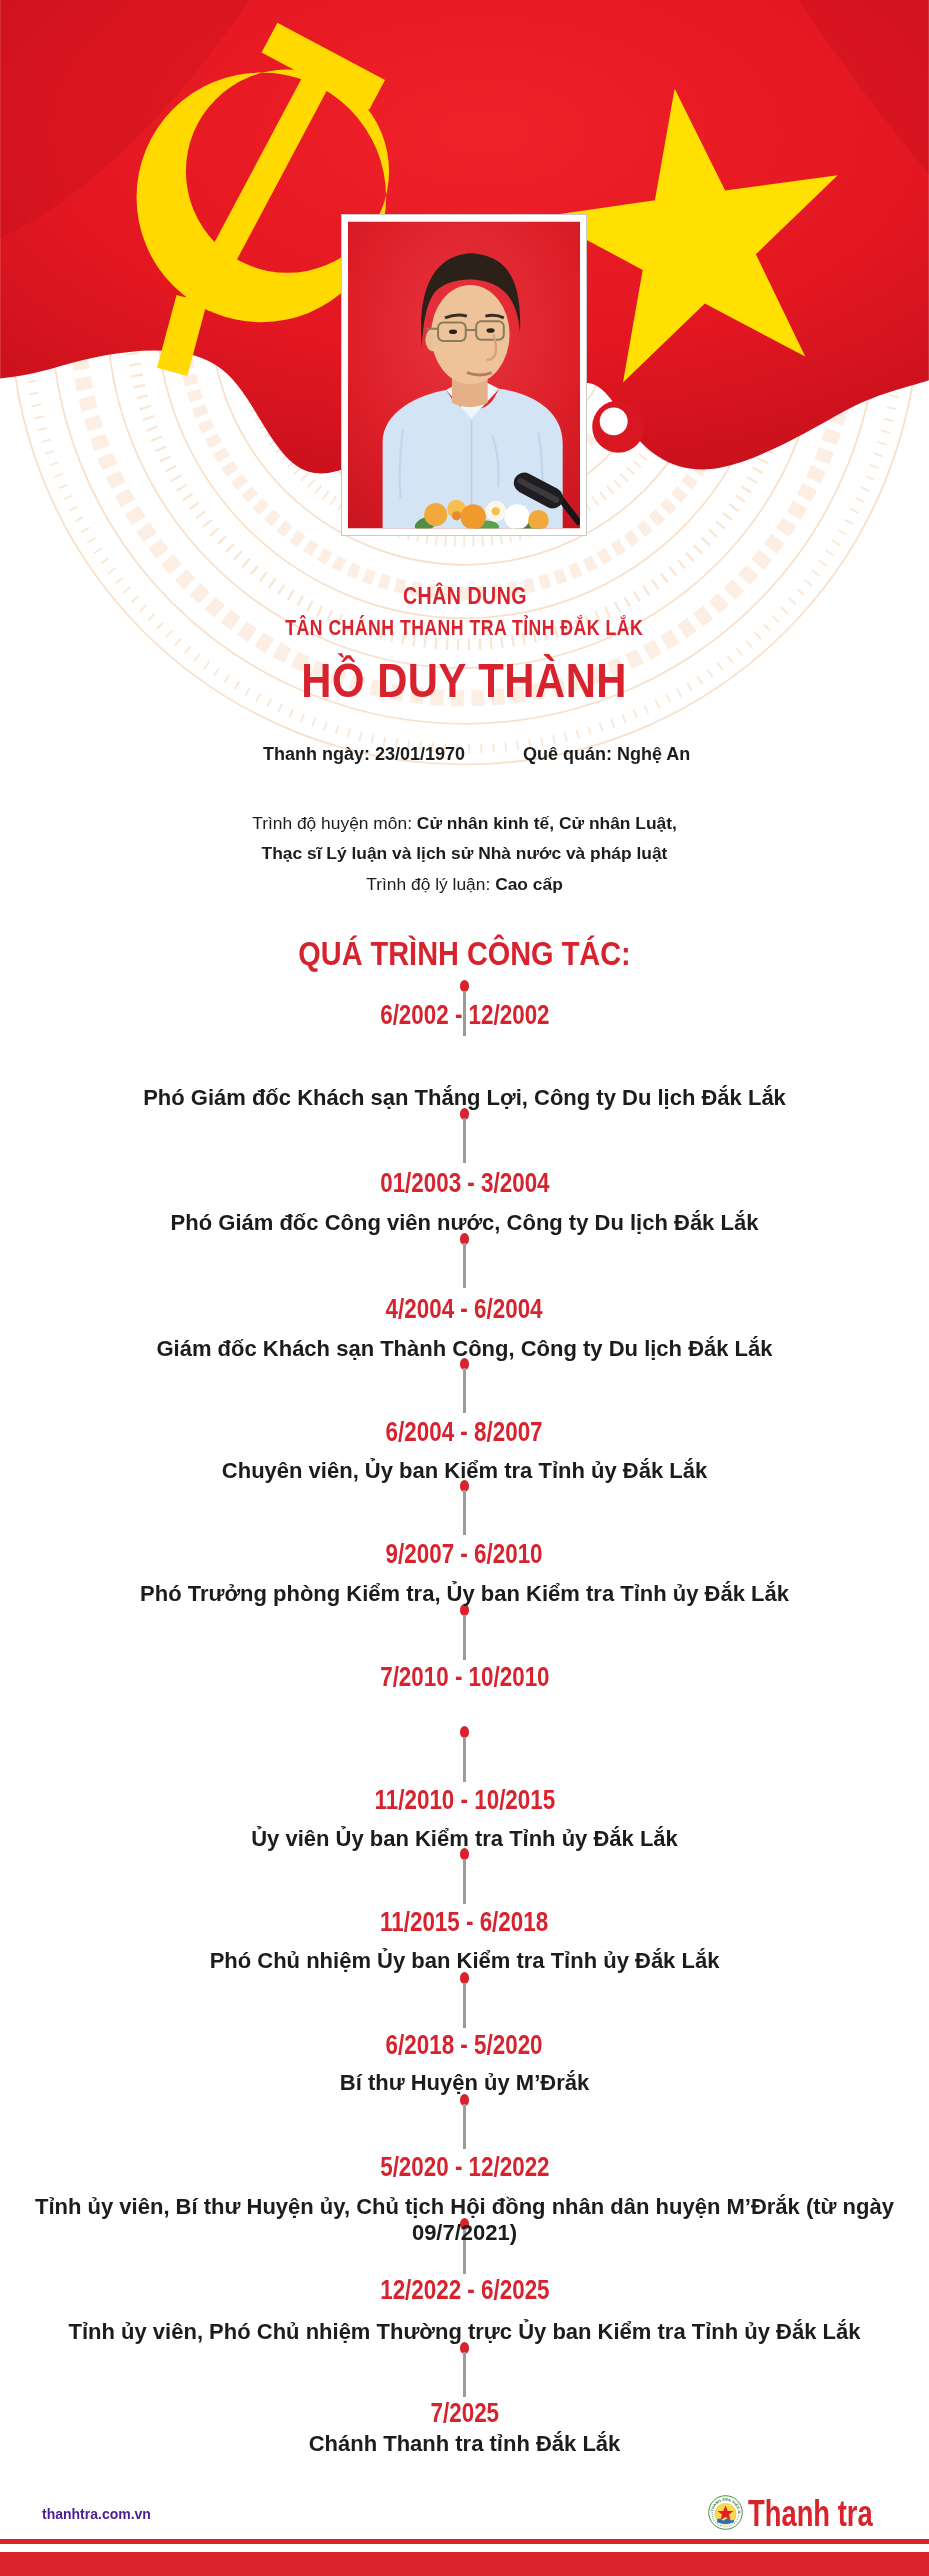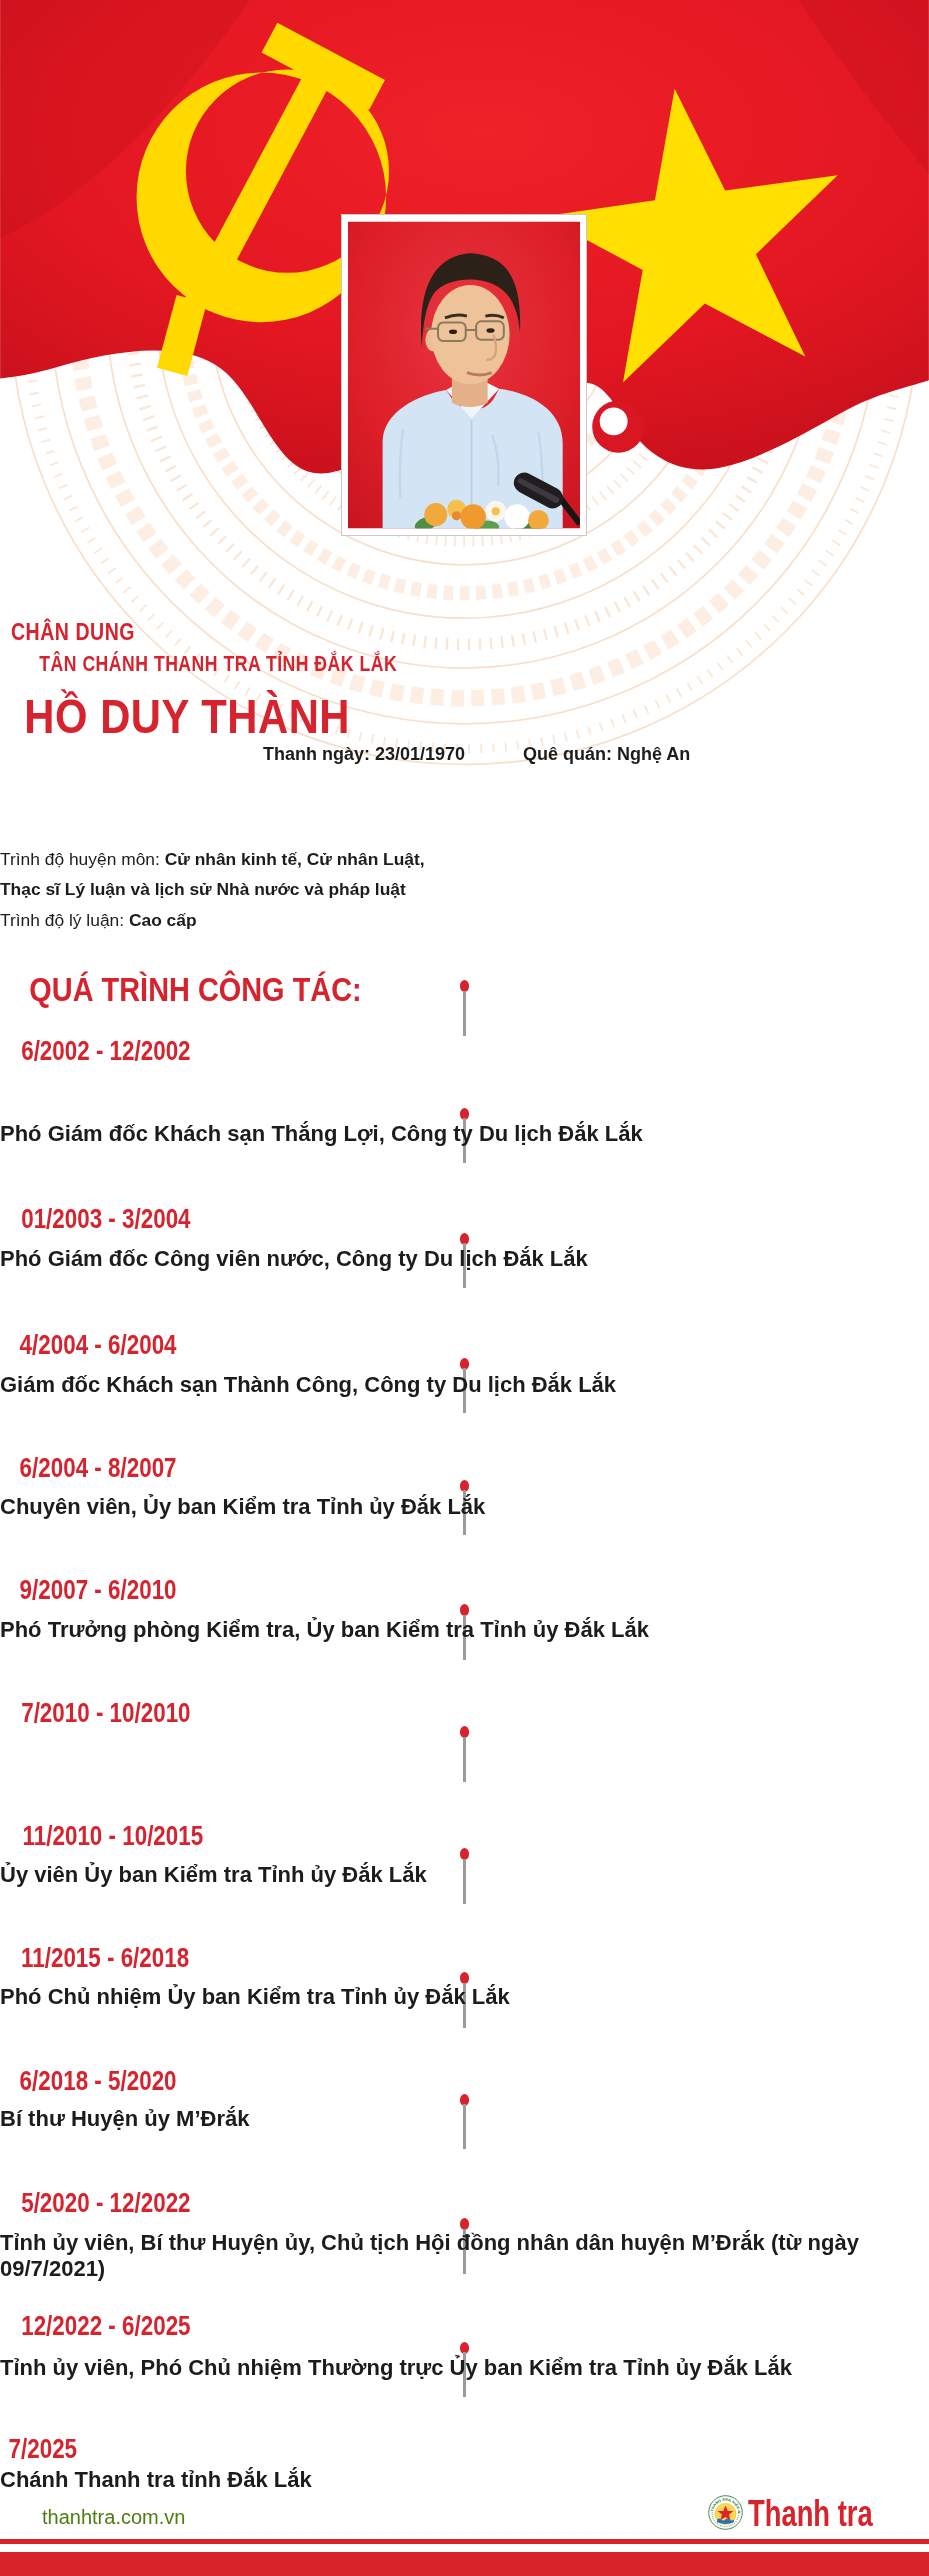--- a/index.html
+++ b/index.html
@@ -3,42 +3,42 @@
 <meta charset="utf-8">
 <style>
   html,body{margin:0;padding:0;background:#ffffff;}
   .page{
     position:relative;width:929px;height:2576px;overflow:hidden;
     background:#ffffff;
     font-family:"Liberation Sans","DejaVu Sans",sans-serif;
     color:#1c1c1c;
   }
   .abs{position:absolute;}
-  .center{left:0;right:0;margin-top:36px;}
+  .center{left:0;right:0;text-align:center;}
   .cx{display:inline-block;transform-origin:center;white-space:nowrap;}
   .cx85{transform:scaleX(.85);} .cx82{transform:scaleX(.82);}
   .cx87{transform:scaleX(.87);} .cx80{transform:scaleX(.80);}
   .red{color:#d7232d;}
   .kicker{font-size:23px;font-weight:bold;letter-spacing:0.6px;line-height:1.1;}
   .subtitle{font-size:21.5px;font-weight:bold;letter-spacing:0.6px;line-height:1.2;}
   .bigname{font-size:48px;font-weight:bold;letter-spacing:0.6px;line-height:1.15;}
   .info{font-size:18px;font-weight:bold;white-space:nowrap;}
   .edu{font-size:17.4px;white-space:nowrap;}
   .edu b{font-weight:bold;}
   .tl-heading{font-size:34px;font-weight:bold;line-height:1.1;}
   .date{font-size:28px;font-weight:bold;color:#d7232d;line-height:1.1;}
   .role{font-size:22px;font-weight:bold;color:#1c1c1c;line-height:1.2;}
   .dot{position:absolute;left:460px;width:9.3px;height:11.6px;border-radius:50%;background:#d7232d;}
   .tline{position:absolute;left:463px;width:2.9px;height:45px;background:#9b9b9b;}
   .photo-frame{
     position:absolute;left:341px;top:214px;width:246px;height:322px;
     background:#ffffff;border:0.6px solid #c9c9c9;box-sizing:border-box;padding:6.4px;
   }
   .stripe{position:absolute;left:0;width:929px;background:#d8232a;}
-  .site{font-size:20px;font-weight:normal;color:#4d7c0f;}
+  .site{font-size:14px;font-weight:bold;color:#4c1d95;}
   .brand{font-size:36px;font-weight:bold;color:#d8232a;transform:scaleX(.76);transform-origin:left top;white-space:nowrap;line-height:1;}
 </style>
 </head>
 <body>
 
 <div class="page">
 
   <svg class="abs" style="left:0;top:0" width="929" height="772" viewBox="0 0 1600 1330">
     <g fill="none" stroke="#f5cfae" opacity="0.65">
       <circle cx="800" cy="535" r="782" stroke-width="3"></circle>

